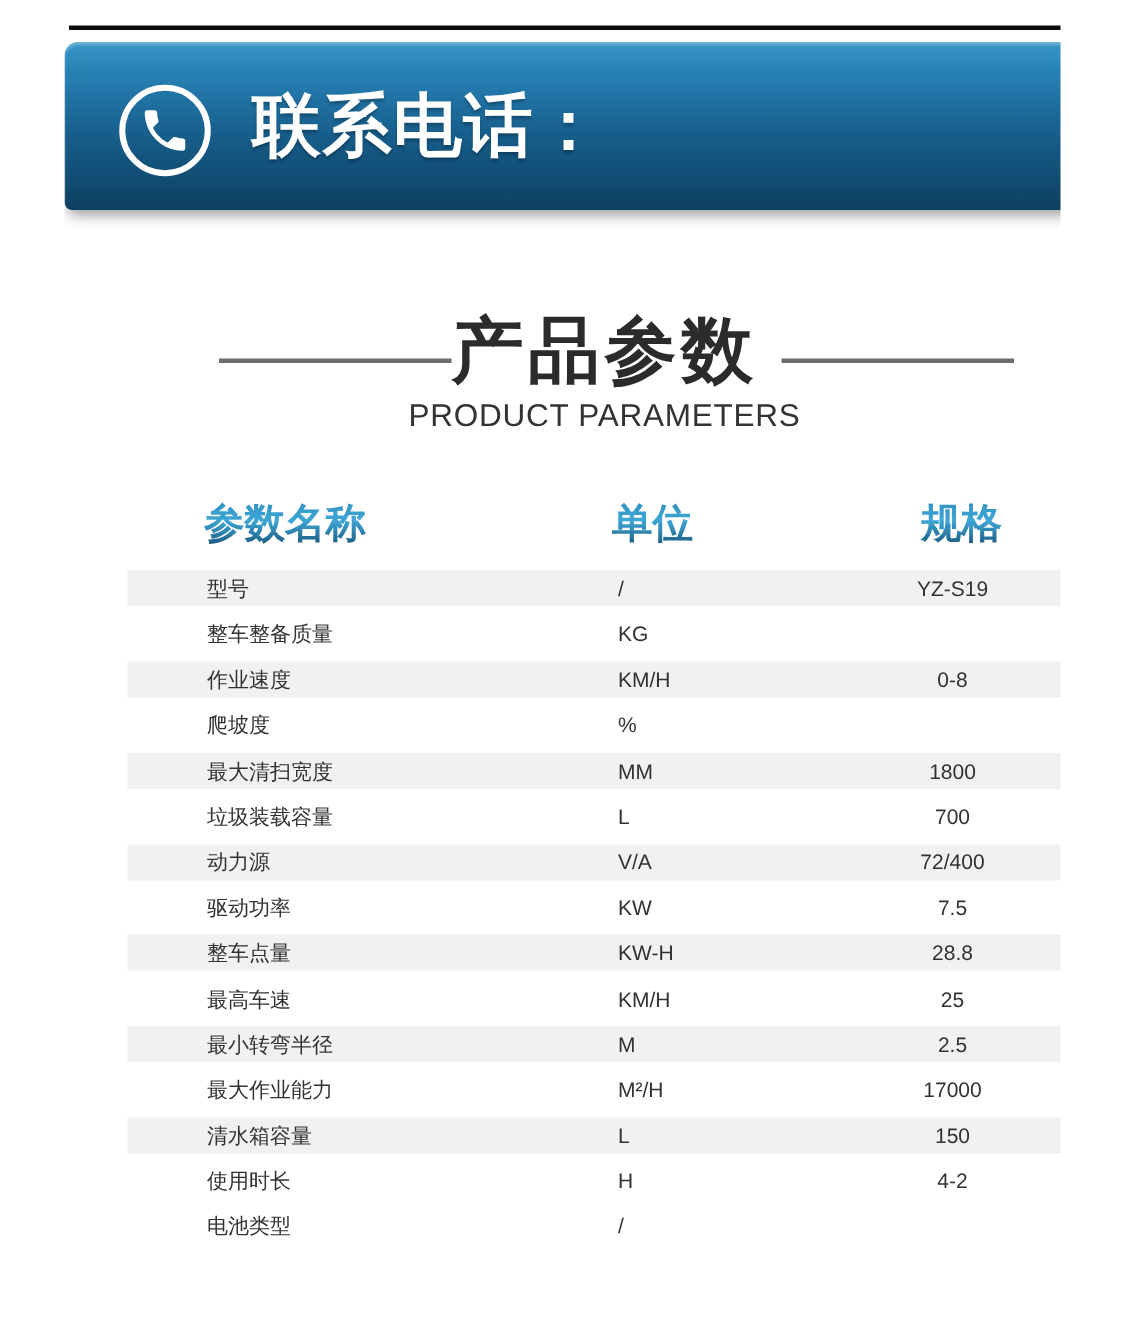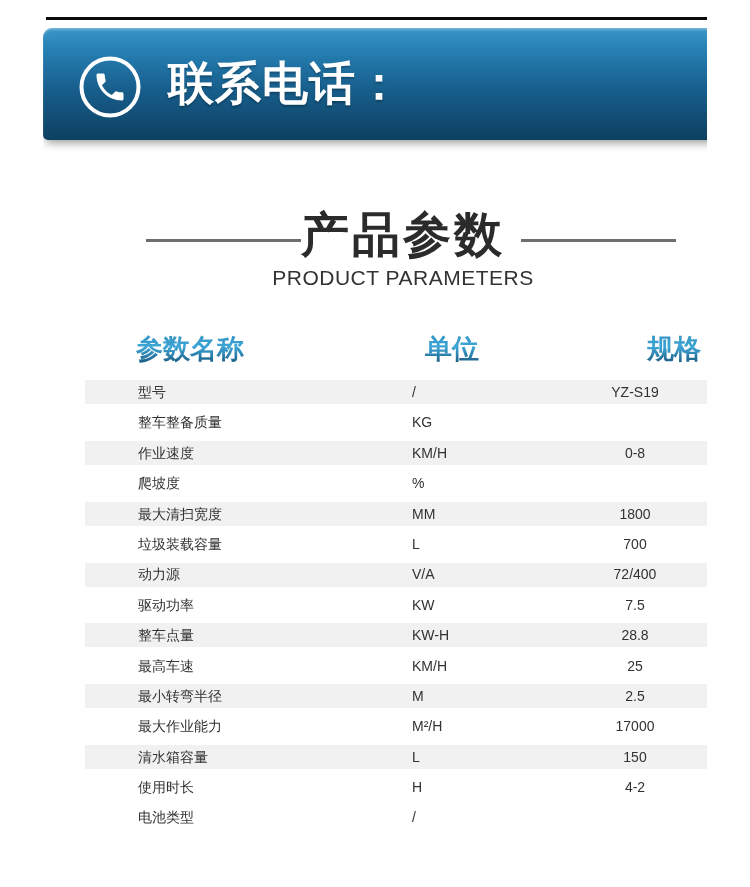--- a/index.html
+++ b/index.html
@@ -42,22 +42,22 @@
 
   
   .thead { position:absolute; left:0; top:312px; width:750px; height:42px; }
   .thead span {
     position:absolute; top:0; line-height:42px; font-size:27px; font-weight:700;
     background-image:linear-gradient(180deg,#2c88b8 0%,#3ea6d6 45%,#0b3c5f 100%);
     -webkit-background-clip:text; background-clip:text;
     -webkit-text-fill-color:transparent; color:#15628d;
   }
   .thead .h-name { left:93px; }
-  .thead .h-unit { left:316px; width:120px; text-align:right; }
-  .thead .h-spec { left:538px; width:120px; text-align:right; }
+  .thead .h-unit { left:332px; width:120px; text-align:center; }
+  .thead .h-spec { left:538px; width:120px; text-align:center; }
 
   
   .trows { position:absolute; left:42px; top:361px; width:656px; }
   .trow { position:relative; width:656px; height:30.4px; }
   .trow.striped {
     background-image:linear-gradient(var(--stripe,#f1f1f1),var(--stripe,#f1f1f1));
     background-repeat:no-repeat; background-position:0 center; background-size:100% 24px;
   }
   .cell { position:absolute; top:0; line-height:30.4px; font-size:14px; color:#323232; white-space:nowrap; }
   .c-name { left:53px; }

